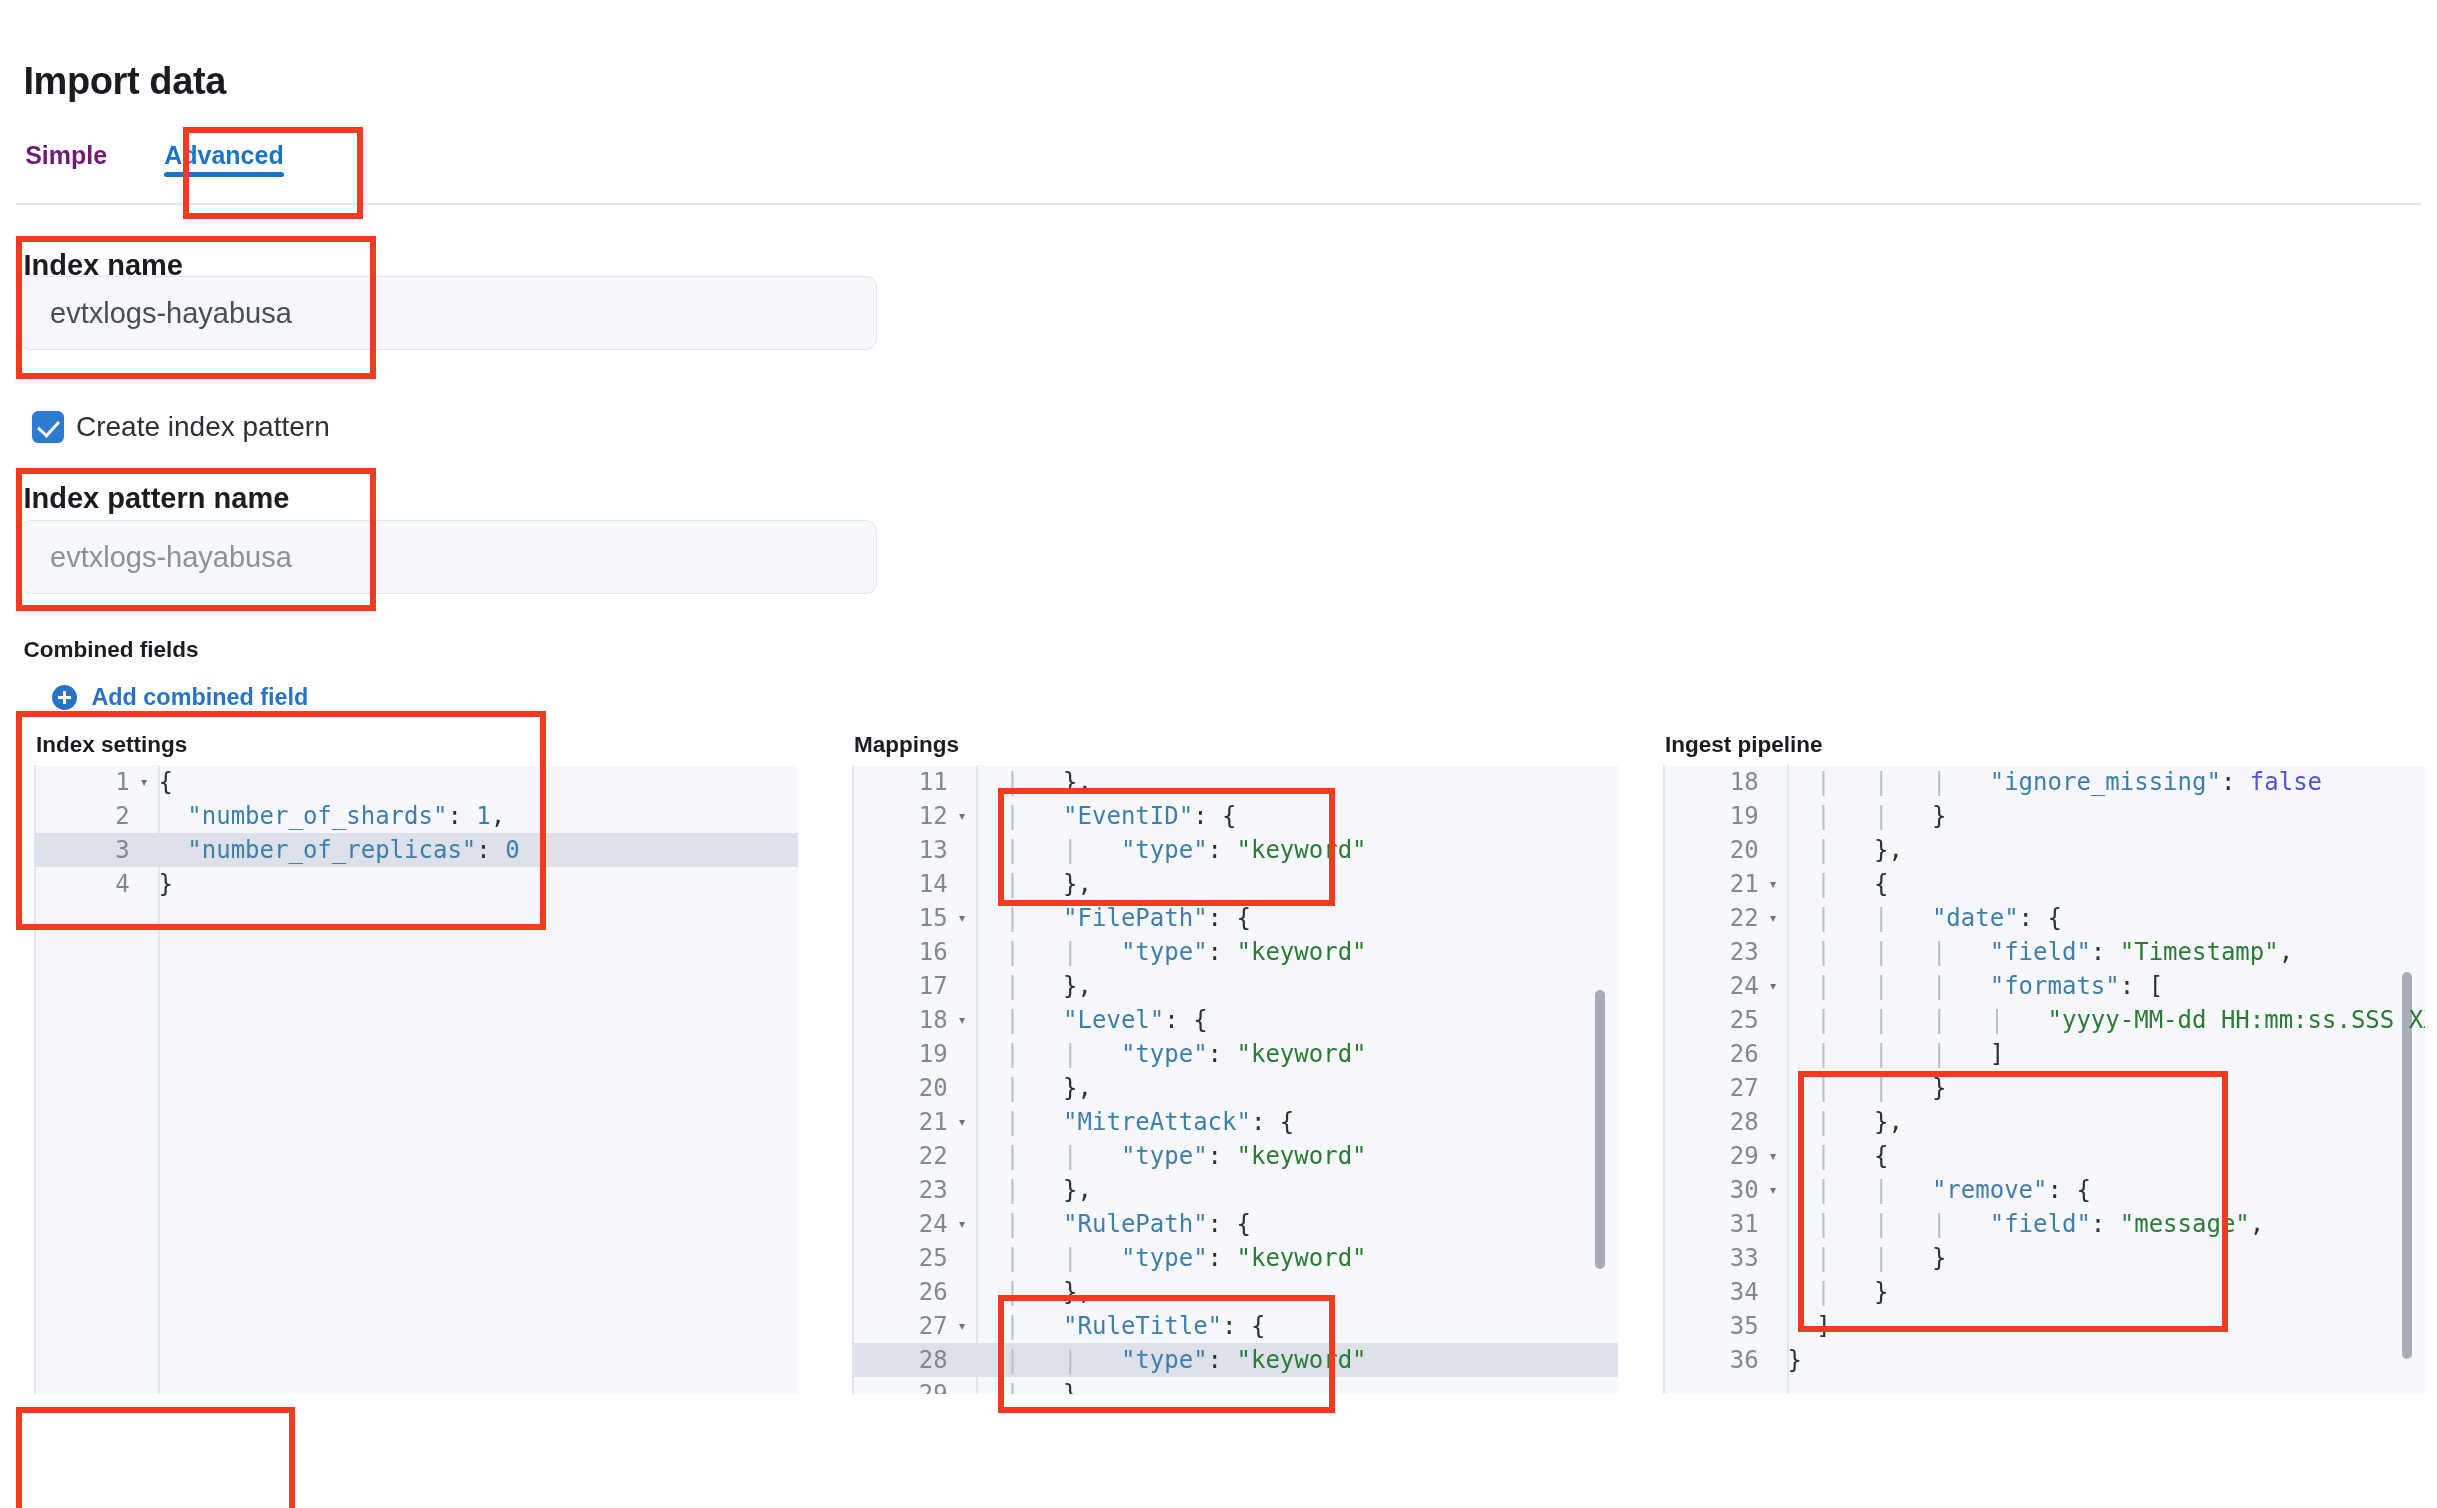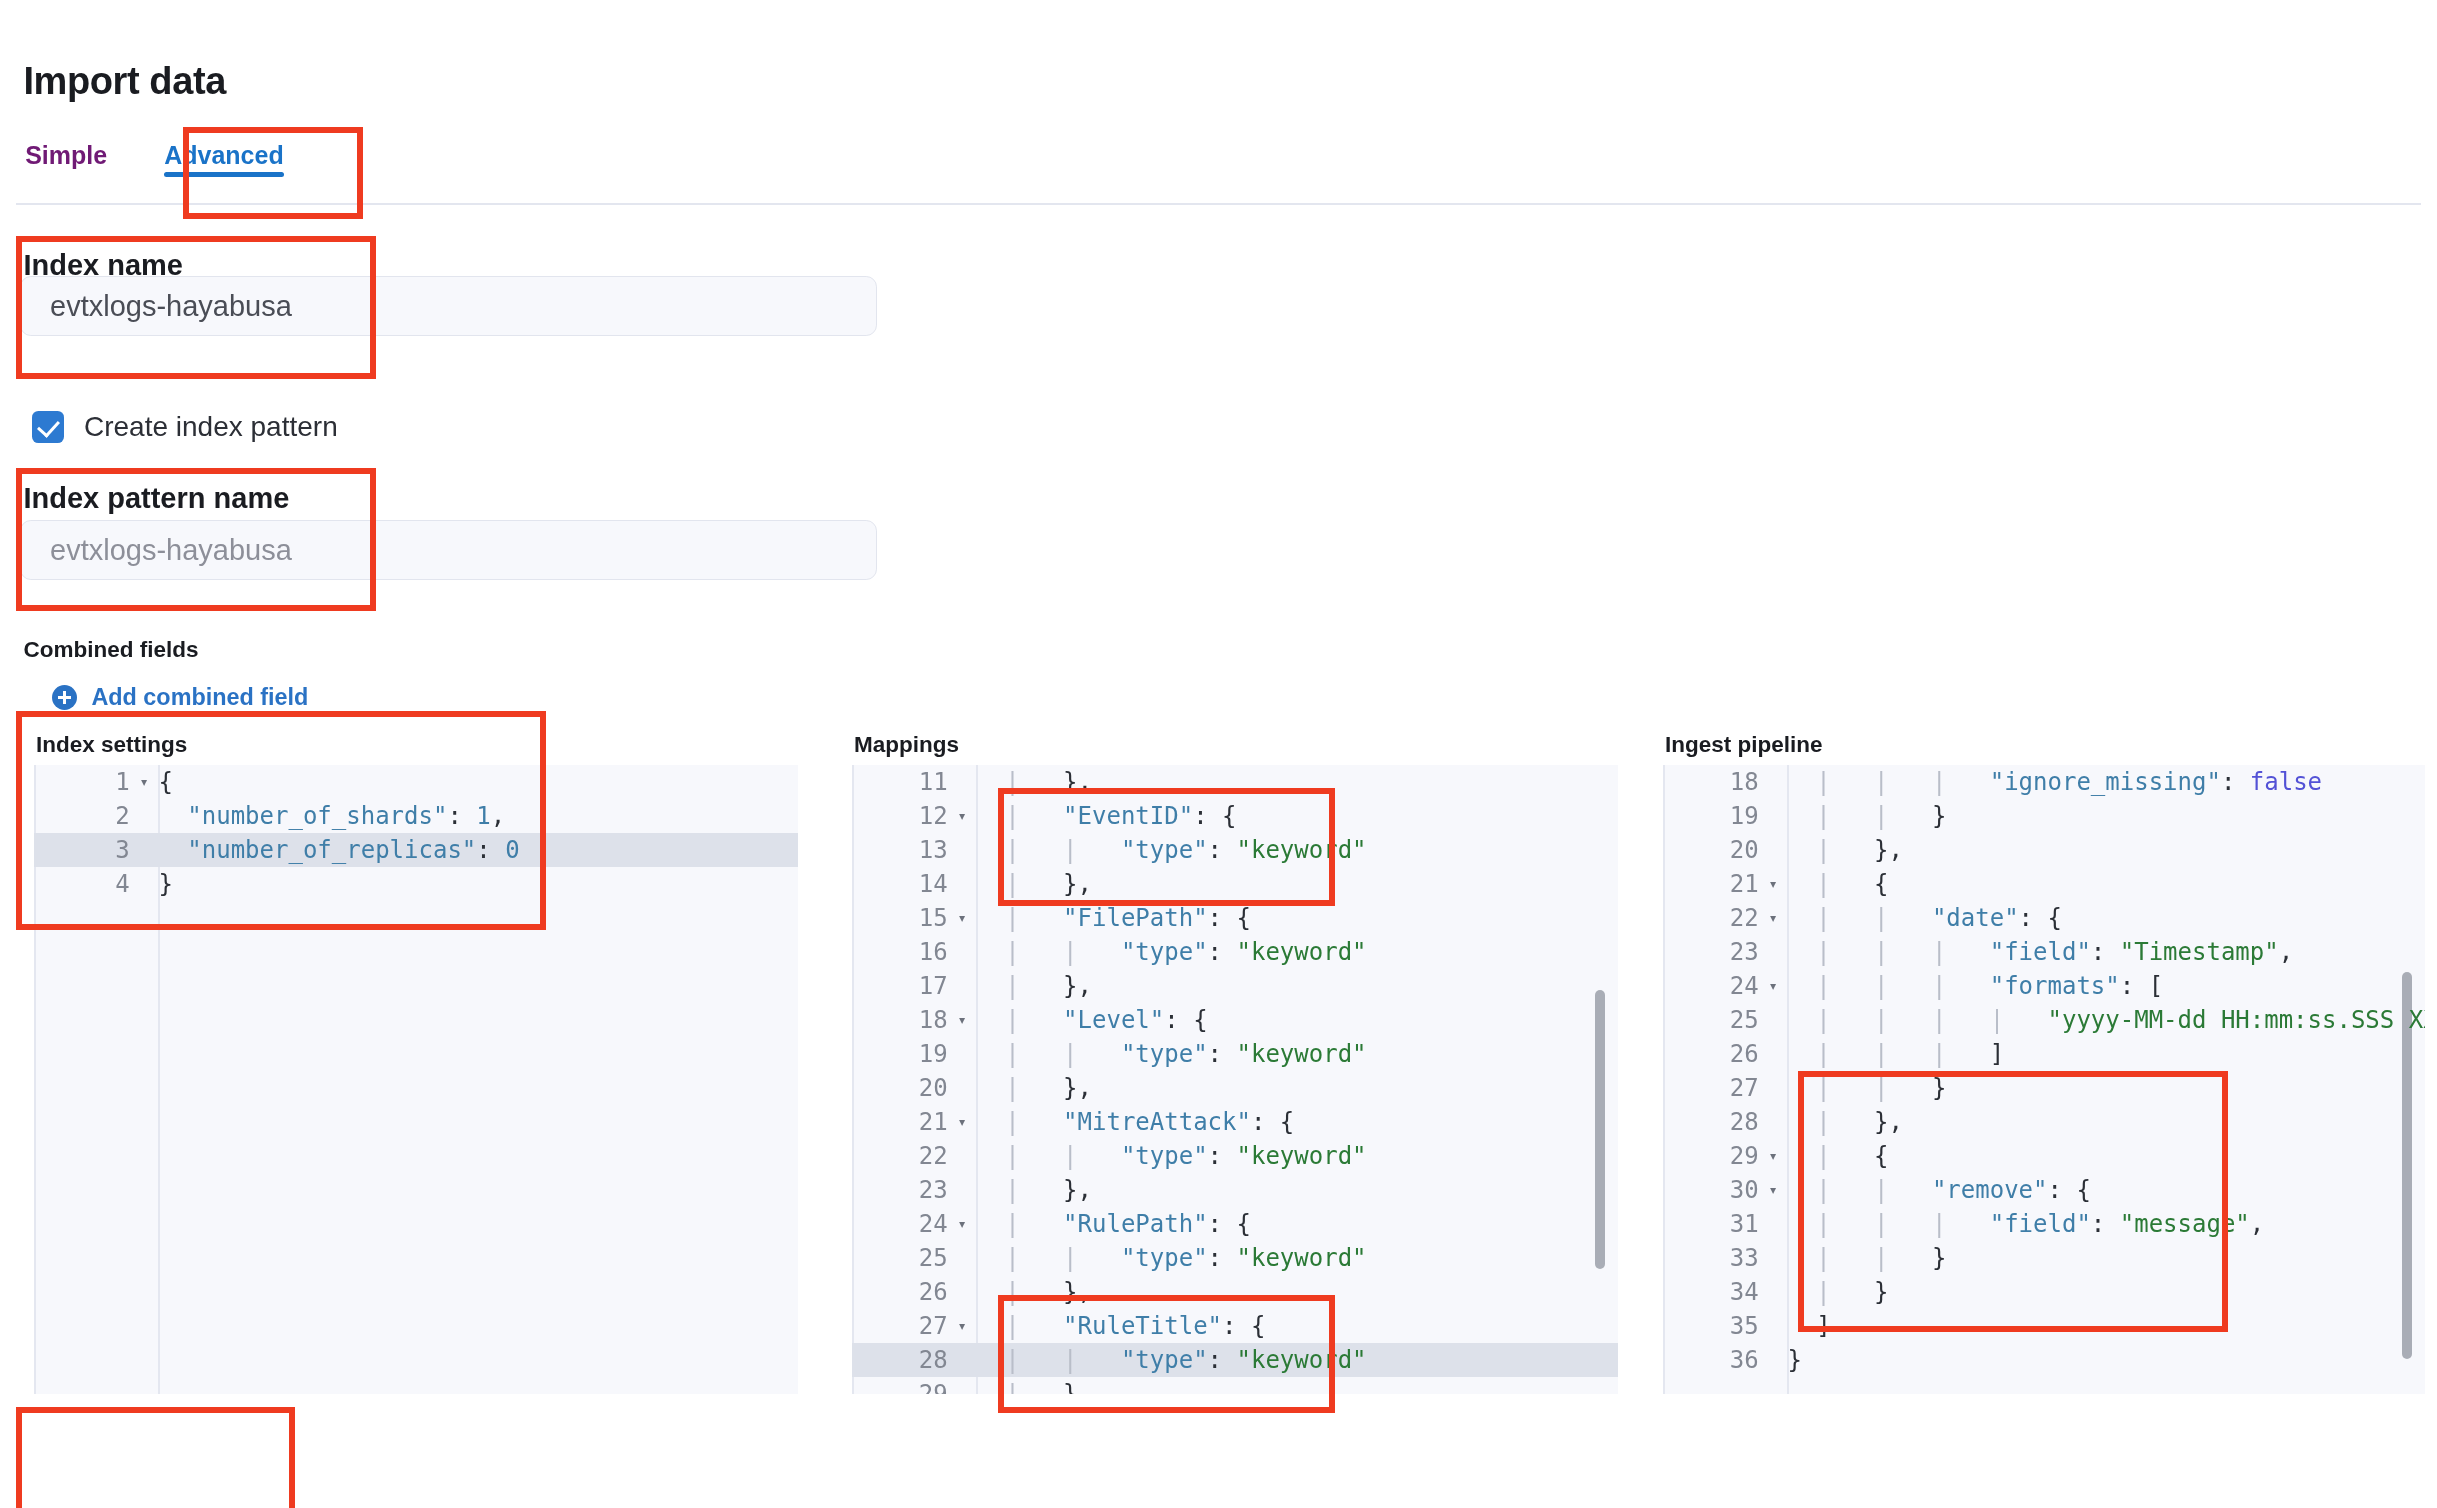--- a/index.html
+++ b/index.html
@@ -39,34 +39,34 @@
     position: absolute; left: 16px; top: 159px; width: 2405px; height: 1.8px;
     background: #e3e6ef;
   }
 
   
   .field-label {
     position: absolute; font-size: 29px; font-weight: bold; color: #1a1c21;
   }
   .text-input {
     position: absolute;
-    height: 60px;
+    height: 74px;
     background: #f7f8fc;
     border: 1.3px solid #e2e5ee;
     border-radius: 10.8px;
     display: flex; align-items: center;
     padding-left: 29px;
     font-size: 29px;
     color: #4a4d56;
   }
   .text-input.placeholder { color: #8d8f99; }
 
   .checkbox-row {
     position: absolute; left: 32px; top: 367px;
-    display: flex; align-items: center; gap: 20px;
+    display: flex; align-items: center; gap: 12px;
   }
   .checkbox {
     width: 32px; height: 32px; border-radius: 6.3px;
     background: #2d7ad1; position: relative; flex: none;
   }
   .checkbox::after {
     content: ""; position: absolute;
     left: 10px; top: 5.4px; width: 10px; height: 17px;
     border: solid #ffffff; border-width: 0 3.6px 3.6px 0;
     transform: rotate(42deg);

